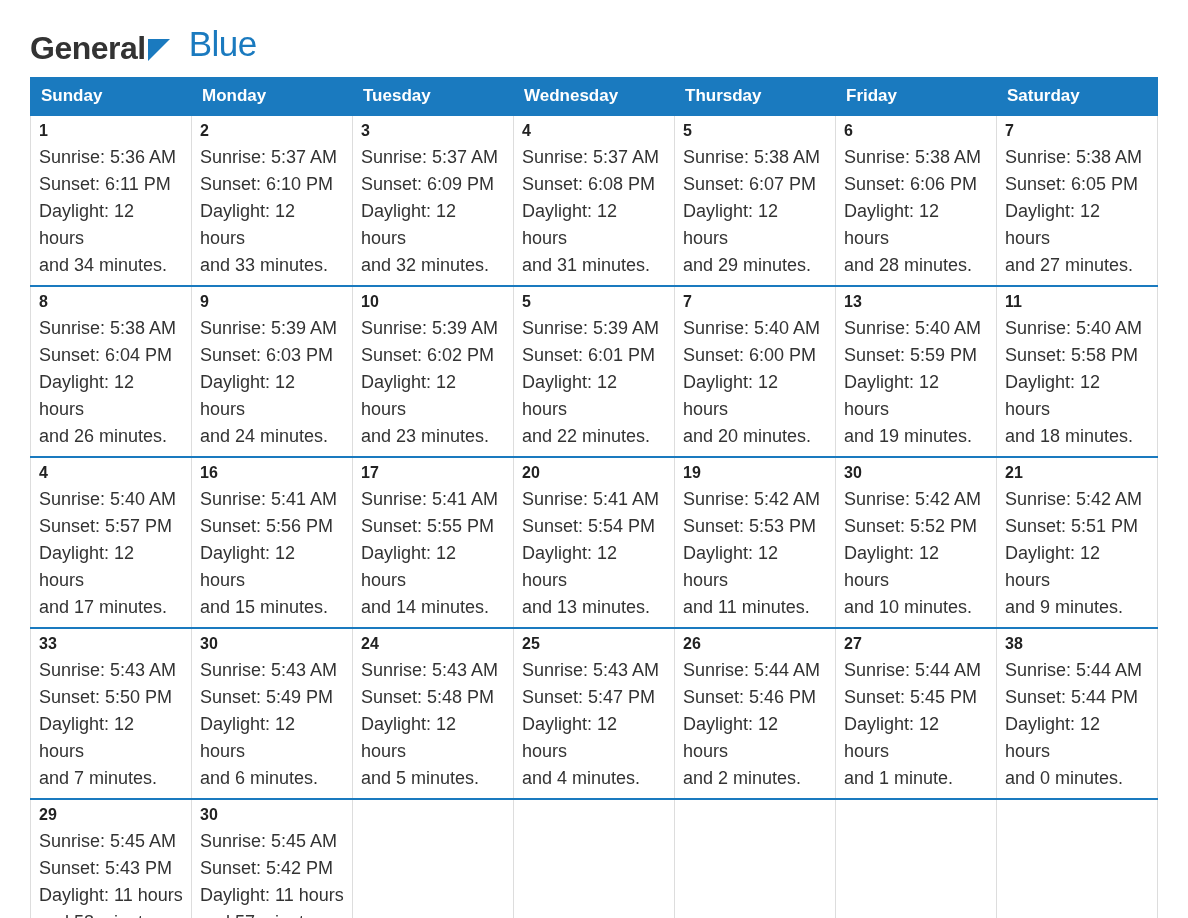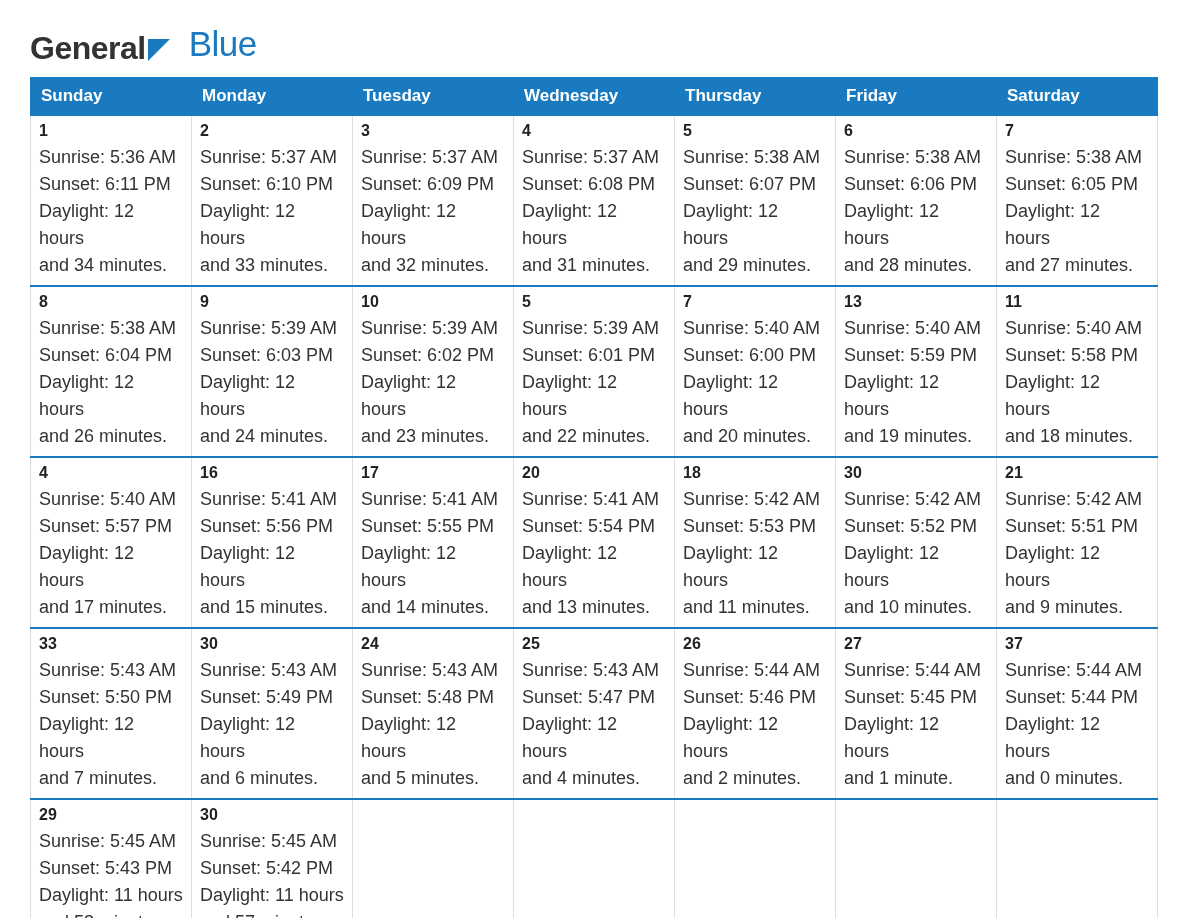--- a/index.html
+++ b/index.html
@@ -180,21 +180,21 @@
       </td>
         <td>
         <span class="day-number">17</span>
         <div class="day-info">Sunrise: 5:41 AM<br>Sunset: 5:55 PM<br>Daylight: 12 hours<br>and 14 minutes.</div>
       </td>
         <td>
         <span class="day-number">20</span>
         <div class="day-info">Sunrise: 5:41 AM<br>Sunset: 5:54 PM<br>Daylight: 12 hours<br>and 13 minutes.</div>
       </td>
         <td>
-        <span class="day-number">18</span>
+        <span class="day-number">19</span>
         <div class="day-info">Sunrise: 5:42 AM<br>Sunset: 5:53 PM<br>Daylight: 12 hours<br>and 11 minutes.</div>
       </td>
         <td>
         <span class="day-number">30</span>
         <div class="day-info">Sunrise: 5:42 AM<br>Sunset: 5:52 PM<br>Daylight: 12 hours<br>and 10 minutes.</div>
       </td>
         <td>
         <span class="day-number">21</span>
         <div class="day-info">Sunrise: 5:42 AM<br>Sunset: 5:51 PM<br>Daylight: 12 hours<br>and 9 minutes.</div>
       </td>
@@ -218,21 +218,21 @@
       </td>
         <td>
         <span class="day-number">26</span>
         <div class="day-info">Sunrise: 5:44 AM<br>Sunset: 5:46 PM<br>Daylight: 12 hours<br>and 2 minutes.</div>
       </td>
         <td>
         <span class="day-number">27</span>
         <div class="day-info">Sunrise: 5:44 AM<br>Sunset: 5:45 PM<br>Daylight: 12 hours<br>and 1 minute.</div>
       </td>
         <td>
-        <span class="day-number">37</span>
+        <span class="day-number">38</span>
         <div class="day-info">Sunrise: 5:44 AM<br>Sunset: 5:44 PM<br>Daylight: 12 hours<br>and 0 minutes.</div>
       </td>
       </tr>
       <tr>
         <td>
         <span class="day-number">29</span>
         <div class="day-info">Sunrise: 5:45 AM<br>Sunset: 5:43 PM<br>Daylight: 11 hours<br>and 58 minutes.</div>
       </td>
         <td>
         <span class="day-number">30</span>

